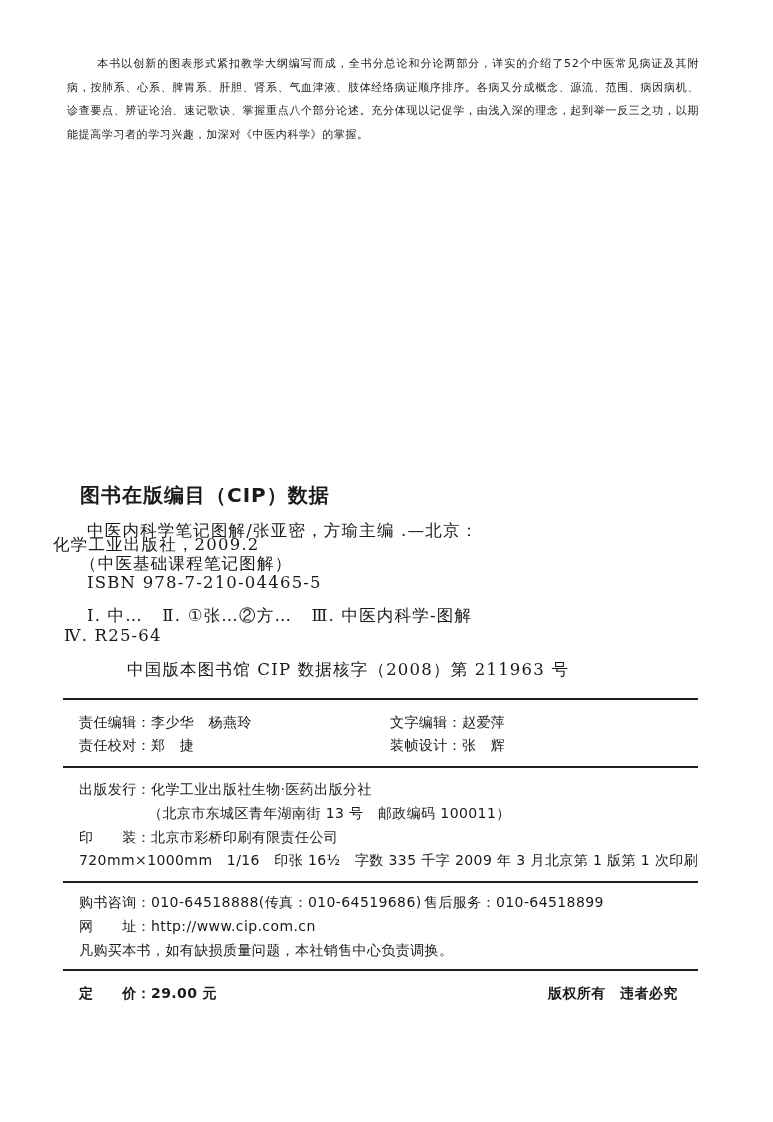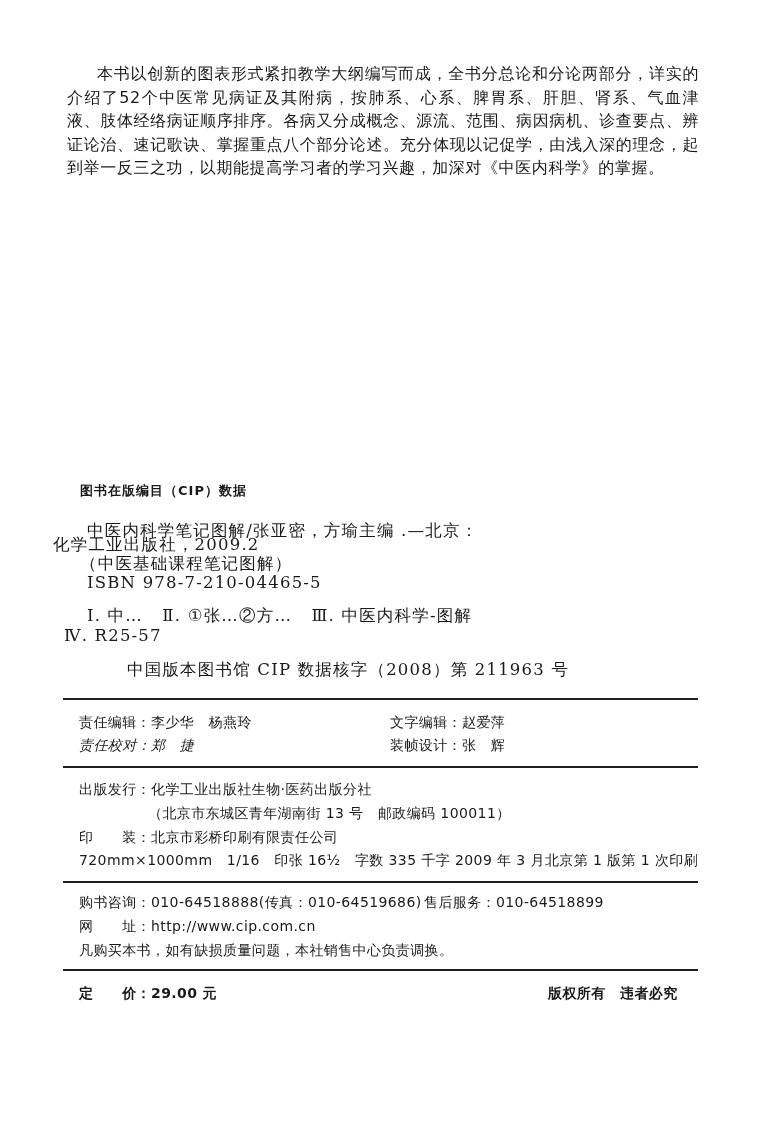--- a/index.html
+++ b/index.html
@@ -3,28 +3,28 @@
   <meta charset="utf-8">
   <style>
     html, body { margin: 0; padding: 0; background: #ffffff; }
     body {
       width: 773px; height: 1122px; position: relative; overflow: hidden;
       color: #1a1a1a;
       font-family: "DejaVu Serif", "Liberation Serif", serif;
     }
     .abs { position: absolute; white-space: nowrap; }
     .para {
-      position: absolute; left: 67px; top: 62px; width: 632px;
-      font-size: 16px; line-height: 23.5px; letter-spacing: 0.6px;
+      position: absolute; left: 67px; top: 52px; width: 632px;
+      font-size: 11px; line-height: 23.5px; letter-spacing: 0.6px;
       text-align: justify; text-align-last: left;
       font-family: "DejaVu Sans", "Liberation Sans", sans-serif;
     }
     .para .indent { display: inline-block; width: 30px; }
     .cip-title {
-      left: 80px; top: 482px; font-size: 13px; font-weight: bold;
+      left: 80px; top: 482px; font-size: 20px; font-weight: bold;
       font-family: "DejaVu Sans", "Liberation Sans", sans-serif; letter-spacing: 1px;
     }
     .cip { font-size: 16.5px; letter-spacing: 1.2px; line-height: 19px;
       font-family: "DejaVu Serif", "Liberation Serif", serif; }
     .rule { position: absolute; left: 63px; width: 635px; height: 2px; background: #1f1f1f; }
     .small {
       font-size: 14px; letter-spacing: 0.4px;
       font-family: "DejaVu Sans", "Liberation Sans", sans-serif;
     }
     .bold { font-weight: bold; }
@@ -37,29 +37,29 @@
   <div class="para"><span class="indent"></span><span>本书以创新的图表形式紧扣教学大纲编写而成，全书分总论和分论两部分，详实的介绍了52个中医常见病证及其附病，按肺系、心系、脾胃系、肝胆、肾系、气血津液、肢体经络病证顺序排序。各病又分成概念、源流、范围、病因病机、诊查要点、辨证论治、速记歌诀、掌握重点八个部分论述。充分体现以记促学，由浅入深的理念，起到举一反三之功，以期能提高学习者的学习兴趣，加深对《中医内科学》的掌握。</span></div>
 
   <div class="abs cip-title">图书在版编目（CIP）数据</div>
 
   <div class="abs cip" style="left:87px; top:512px;margin-top:9px;">中医内科学笔记图解/张亚密，方瑜主编 .—北京：</div>
   <div class="abs cip" style="left:53px; top:535px;">化学工业出版社，2009.2</div>
   <div class="abs cip" style="left:80px; top:554px;">（中医基础课程笔记图解）</div>
   <div class="abs cip" style="left:87px; top:573px;">ISBN 978-7-210-04465-5</div>
 
   <div class="abs cip" style="left:87px; top:606px; white-space:pre;">Ⅰ. 中…   Ⅱ. ①张…②方…   Ⅲ. 中医内科学-图解</div>
-  <div class="abs cip" style="left:64px; top:626px;">Ⅳ. R25-57</div>
+  <div class="abs cip" style="left:64px; top:626px;">Ⅳ. R25-64</div>
 
   <div class="abs cip" style="left:85px; top:660px;margin-left:42px;">中国版本图书馆 CIP 数据核字（2008）第 211963 号</div>
 
   <div class="rule" style="top:698px;"></div>
 
   <div class="abs small" style="left:79px; top:714px;">责任编辑：李少华　杨燕玲</div>
   <div class="abs small" style="left:390px; top:714px;">文字编辑：赵爱萍</div>
-  <div class="abs small" style="left:79px; top:737px;font-style:italic;">责任校对：郑　捷</div>
+  <div class="abs small" style="left:79px; top:737px;">责任校对：郑　捷</div>
   <div class="abs small" style="left:390px; top:737px;">装帧设计：张　辉</div>
 
   <div class="rule" style="top:766px;"></div>
 
   <div class="abs small" style="left:79px; top:781px;">出版发行：化学工业出版社生物·医药出版分社</div>
   <div class="abs small" style="left:148px; top:805px;">（北京市东城区青年湖南街 13 号　邮政编码 100011）</div>
   <div class="abs small" style="left:79px; top:829px;">印　　装：北京市彩桥印刷有限责任公司</div>
   <div class="abs small" style="left:79px; top:852px;">720mm×1000mm　1/16　印张 16½　字数 335 千字</div>
   <div class="abs small" style="left:455px; top:852px;">2009 年 3 月北京第 1 版第 1 次印刷</div>
 

